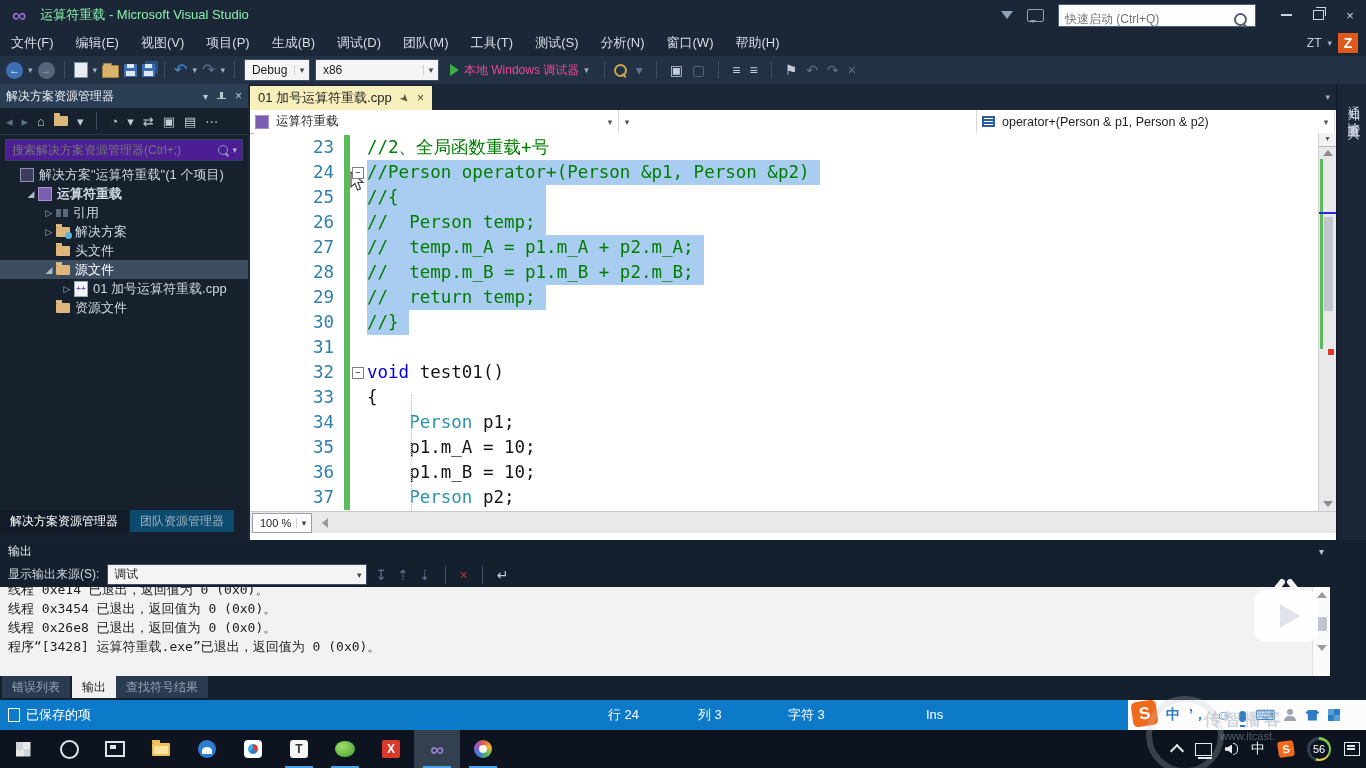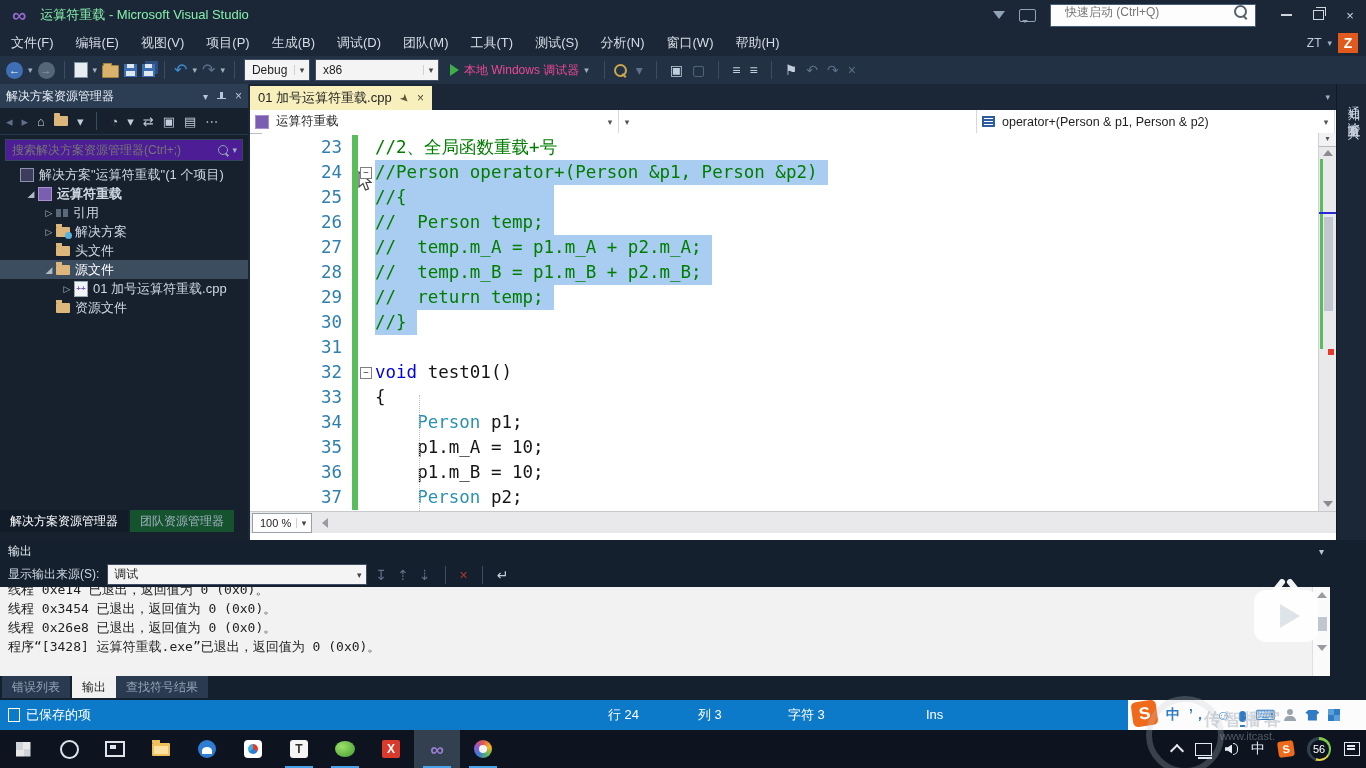--- a/index.html
+++ b/index.html
@@ -10,21 +10,21 @@
   .row{display:flex;align-items:center;}
 
   
   #titlebar{left:0;top:0;width:1366px;height:30px;background:#1b2737;}
   #vs-logo{margin-left:12px;font-size:20px;font-weight:bold;color:#9268c8;line-height:30px;}
   #win-title{margin-left:14px;font-size:13px;color:#86efac;}
   #title-right{position:absolute;right:0;top:0;height:30px;display:flex;align-items:center;}
   .i-funnel{width:0;height:0;border-left:6px solid transparent;border-right:6px solid transparent;border-top:8px solid #8fa2b6;margin:0 14px;}
   .i-bubble{width:15px;height:11px;border:1.5px solid #8fa2b6;border-radius:2px;position:relative;margin-right:14px;}
   .i-bubble::after{content:"";position:absolute;left:2px;bottom:-5px;border:3px solid transparent;border-top-color:#8fa2b6;}
-  #quick-launch{width:196px;height:21px;background:#fdfdfd;border:1px solid #46607c;display:flex;align-items:flex-start;margin-right:14px;padding-left:8px;}
+  #quick-launch{width:196px;height:21px;background:#fdfdfd;border:1px solid #46607c;display:flex;align-items:flex-end;margin-right:14px;}
   #quick-launch input{flex:1;border:0;outline:0;background:transparent;font-size:12px;color:#777;padding:0 6px;font-family:"Liberation Sans",sans-serif;}
   .i-mag{width:9px;height:9px;border:2px solid #55606c;border-radius:50%;position:relative;margin-right:8px;flex:0 0 auto;}
   .i-mag::after{content:"";position:absolute;width:2px;height:5px;background:#55606c;left:8px;top:8px;transform:rotate(-45deg);}
   .wbtn{width:32px;height:30px;display:flex;align-items:center;justify-content:center;color:#cfd6de;font-size:13px;}
   .i-min{width:11px;height:2px;background:#cfd6de;}
   .i-max{width:9px;height:8px;border:1.5px solid #cfd6de;position:relative;}
   .i-max::before{content:"";position:absolute;left:2px;top:-4px;width:9px;height:8px;border:1.5px solid #cfd6de;border-bottom:0;border-left:0;}
 
   
   #menubar{left:0;top:30px;width:1366px;height:26px;background:#1b2737;display:flex;align-items:center;}
@@ -92,40 +92,40 @@
   .ti-dependencies-folder{width:14px;height:10px;background:#dcb67a;border-radius:1px;position:relative;}
   .ti-dependencies-folder::before{content:"";position:absolute;top:-3px;left:0;width:6px;height:3px;background:#dcb67a;}
   .ti-dependencies-folder::after{content:"";position:absolute;right:-2px;bottom:-2px;width:7px;height:7px;background:#58b2da;border-radius:50%;}
   .ti-folder{width:14px;height:10px;background:#dcb67a;border-radius:1px;position:relative;}
   .ti-folder::before{content:"";position:absolute;top:-3px;left:0;width:6px;height:3px;background:#dcb67a;}
   .ti-cpp-file{width:12px;height:14px;background:#f2f5f8;border:1px solid #9aa7b5;font-size:8px;line-height:14px;text-align:center;color:#7a5fb0;font-weight:bold;}
   .tree-label.b{font-weight:bold;}
   #sol-tabs{position:absolute;left:0;bottom:8px;height:22px;display:flex;}
   .ptab{padding:0 10px;font-size:12px;line-height:22px;}
   .ptab.on{background:#121c28;color:#fff;}
-  .ptab.off{background:#14532d;color:#9fb0c0;margin-left:2px;}
+  .ptab.off{background:#0c4a6e;color:#9fb0c0;margin-left:2px;}
 
   
   #editor{left:250px;top:0;width:1086px;height:456px;background:#fff;}
   #tabstrip{position:absolute;left:0;top:0;width:100%;height:26px;background:#1b2737;}
   #doc-tab{position:absolute;left:0;top:2px;height:24px;background:#f7f0bd;display:flex;align-items:center;padding:0 8px;gap:8px;}
   #doc-tab .tlabel{font-size:13px;color:#1e1e1e;}
   #doc-tab .tpin{font-size:11px;color:#5a5a3a;transform:rotate(45deg);}
   #doc-tab .tclose{font-size:12px;color:#4a4a30;}
   #tab-more{position:absolute;right:6px;top:8px;font-size:9px;color:#9fb0c2;}
   #breadcrumb{position:absolute;left:0;top:26px;width:100%;height:23px;background:#fff;border-bottom:1px solid #b8bec6;display:flex;}
   .bc{display:flex;align-items:center;border-right:1px solid #d8d8d8;font-size:12.5px;color:#1e1e1e;}
   .bc .cl{flex:1;padding:0 7px;white-space:nowrap;overflow:hidden;}
   .bc .cc{width:16px;font-size:9px;color:#555;text-align:center;}
   #bc1{width:368px;}#bc2{width:357px;}#bc3{width:357px;}
   .bc-proj-icon{width:12px;height:12px;background:#7a5fb0;border:1px solid #a88fd0;margin-left:5px;flex:0 0 auto;}
   .bc-meth-icon{width:13px;height:11px;background:#2c5d9e;margin-left:5px;flex:0 0 auto;position:relative;}
   .bc-meth-icon::after{content:"";position:absolute;inset:2px 2px 2px 2px;background:linear-gradient(#fff 1px,transparent 1px) 0 0/100% 3px;}
 
-  #code{position:absolute;left:12px;top:49px;width:1068px;height:378px;background:#fff;overflow:hidden;padding-top:2px;}
+  #code{position:absolute;left:4px;top:49px;width:1068px;height:378px;background:#fff;overflow:hidden;padding-top:2px;}
   .crow{display:flex;height:25px;font-family:"DejaVu Sans Mono","Liberation Mono",monospace;font-size:17.5px;line-height:25px;}
   .ln{width:80px;text-align:right;padding-right:10px;color:#2e7fae;flex:0 0 auto;}
   .chg{width:6px;background:#5abc5a;flex:0 0 auto;}
   .fold{width:17px;flex:0 0 auto;position:relative;}
   .foldbox{position:absolute;left:2px;top:7px;width:10px;height:10px;border:1px solid #7e7e7e;background:#fff;font-size:9px;line-height:9px;text-align:center;color:#333;}
   .ct{white-space:pre;}
   .selspan{background:#a9cdf0;display:inline-block;white-space:pre;}
   .tk-comment{color:#007d00;}
   .tk-keyword{color:#0000e0;}
   .tk-type{color:#2b91af;}

